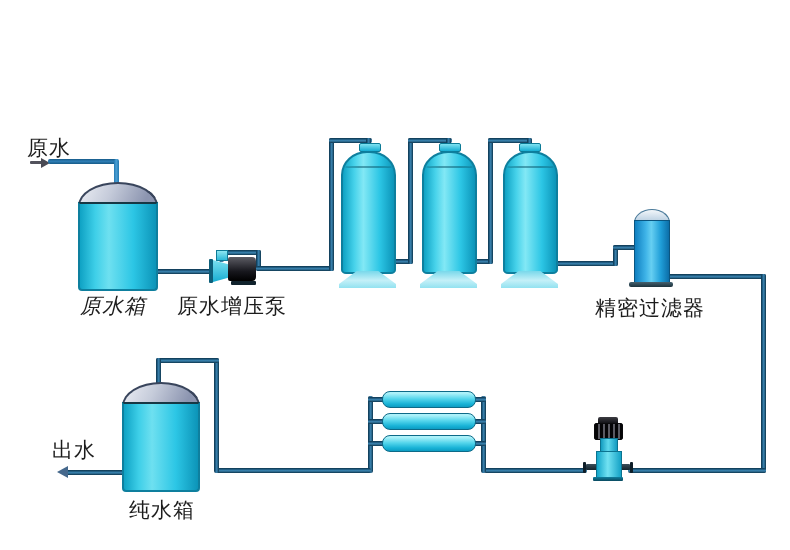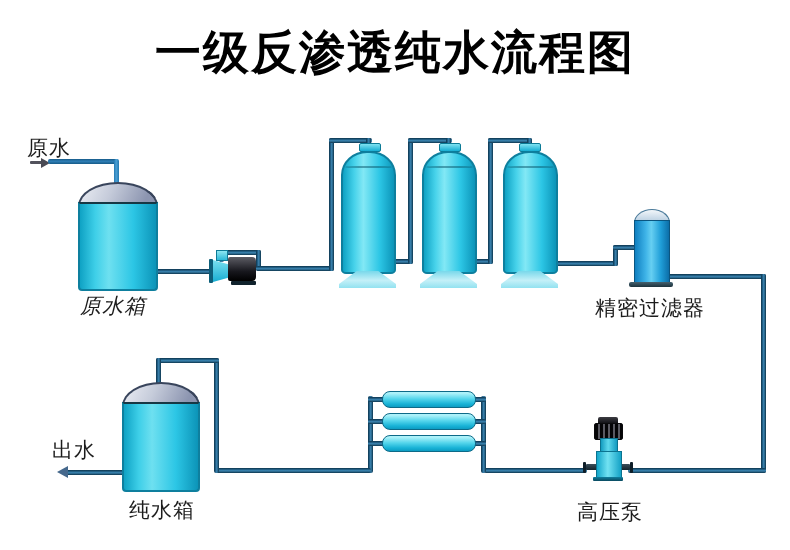--- a/index.html
+++ b/index.html
@@ -63,21 +63,20 @@
   .arrow-right{width:0;height:0;border-top:5px solid transparent;border-bottom:5px solid transparent;
       border-left:9px solid #4a4a54;}
   .arrow-left{width:0;height:0;border-top:6px solid transparent;border-bottom:6px solid transparent;
       border-right:11px solid #45688c;}
 </style>
 </head>
 <body>
 
 <div id="stage">
 
-  <div class="abs title">一级反渗透纯水流程图</div>
 
   <div class="abs inlet-line" style="left:30px;top:161px;width:14px;"></div>
   <div class="abs arrow-right" style="left:41px;top:158px;"></div>
   <div class="ph bright" style="left:48px;top:159px;width:70px;"></div>
   <div class="pv bright" style="left:114px;top:159px;height:27px;"></div>
 
   <div class="ph" style="left:152px;top:269px;width:62px;"></div>
 
   <div class="pv" style="left:219px;top:250px;height:12px;"></div>
   <div class="ph" style="left:219px;top:250px;width:42px;"></div>
@@ -172,17 +171,17 @@
   <div class="abs hp-body" style="left:596px;top:451px;width:24px;height:27px;"></div>
   <div class="abs hp-base" style="left:593px;top:477px;width:30px;height:4px;"></div>
 
   <div class="abs tank-dome" style="left:122px;top:382px;width:74px;height:21px;"></div>
   <div class="abs tank-body" style="left:122px;top:402px;width:74px;height:86px;"></div>
 
   <div class="abs lbl" style="left:27px;top:134px;width:60px;text-align:left;">原水</div>
   <div class="abs lbl" style="left:52px;top:436px;width:60px;text-align:left;">出水</div>
 
   <div class="abs lbl" style="left:53px;top:292px;width:120px;font-style:italic;">原水箱</div>
+  <div class="abs lbl" style="left:172px;top:292px;width:120px;">原水增压泵</div>
   <div class="abs lbl" style="left:585px;top:294px;width:130px;">精密过滤器</div>
   <div class="abs lbl" style="left:102px;top:496px;width:120px;">纯水箱</div>
-  <div class="abs lbl" style="left:550px;top:498px;width:120px;">高压泵</div>
 
 </div>
 
 </body></html>

